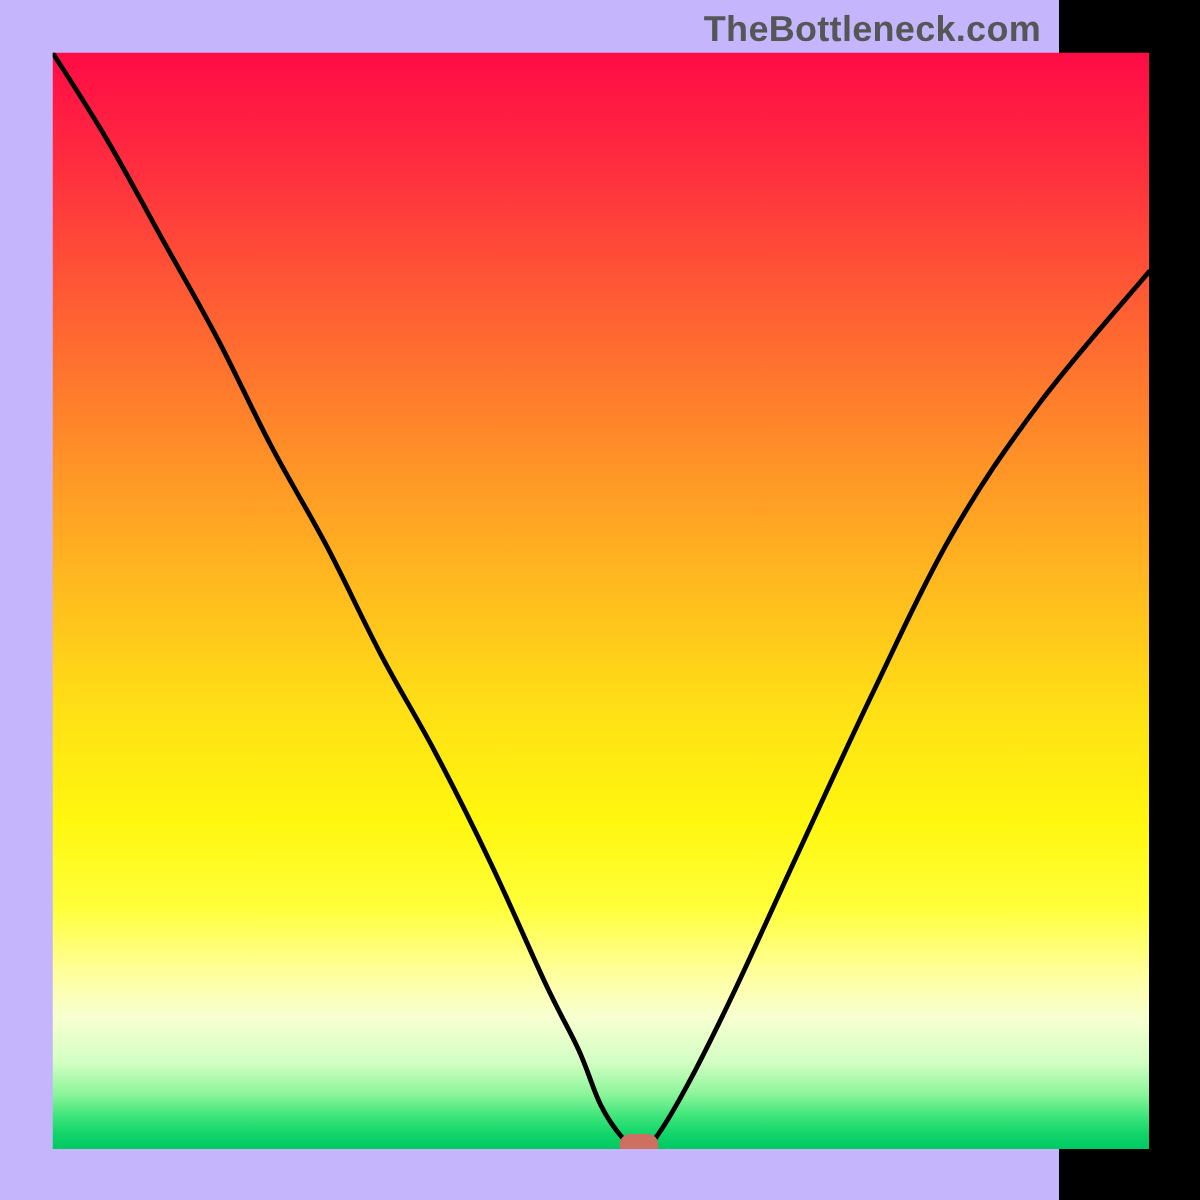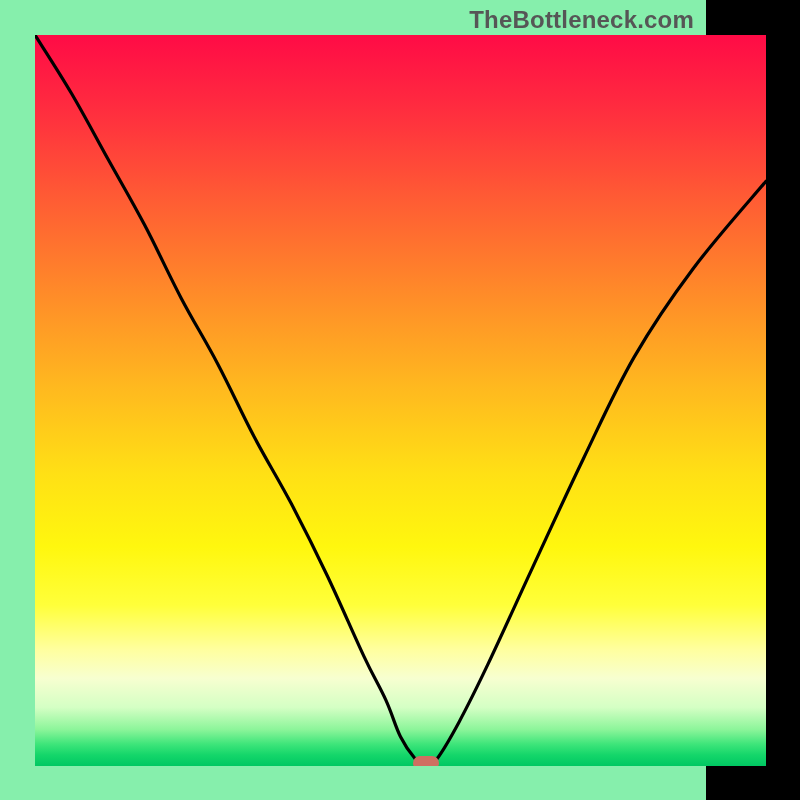--- a/index.html
+++ b/index.html
@@ -7,21 +7,21 @@
     padding: 0;
     width: 800px;
     height: 800px;
     background: #000;
     overflow: hidden;
   }
   .frame {
     position: relative;
     width: 706px;
     height: 800px;
-    background: #86efac;
+    background: #c4b5fd;
   }
   .watermark {
     position: absolute;
     top: 6px;
     right: 12px;
     font-family: Arial, Helvetica, sans-serif;
     font-size: 24px;
     font-weight: 600;
     color: #565656;
     letter-spacing: 0.2px;

